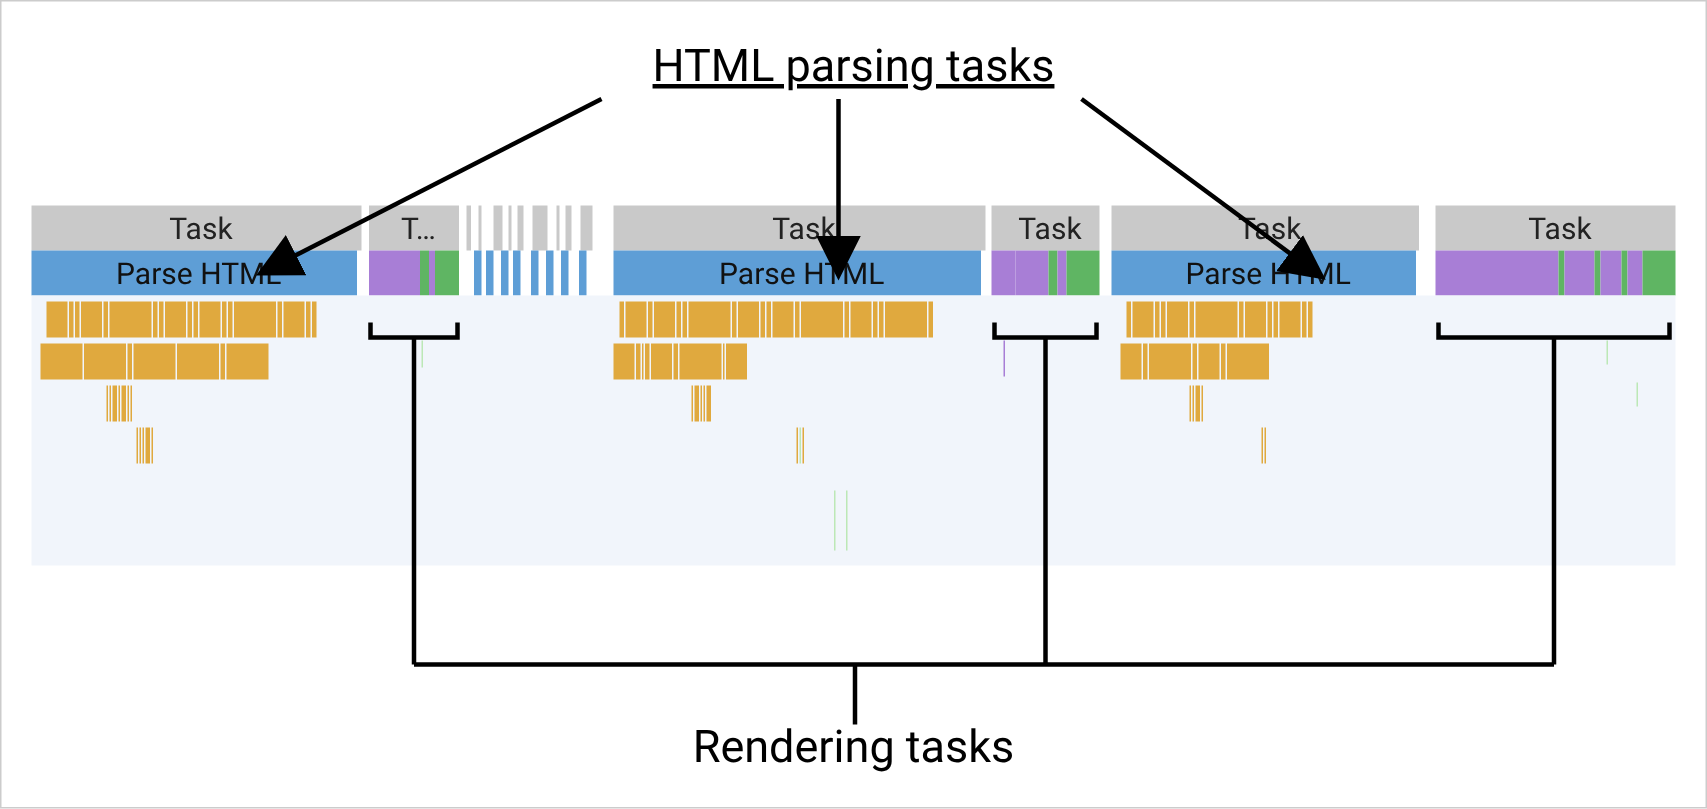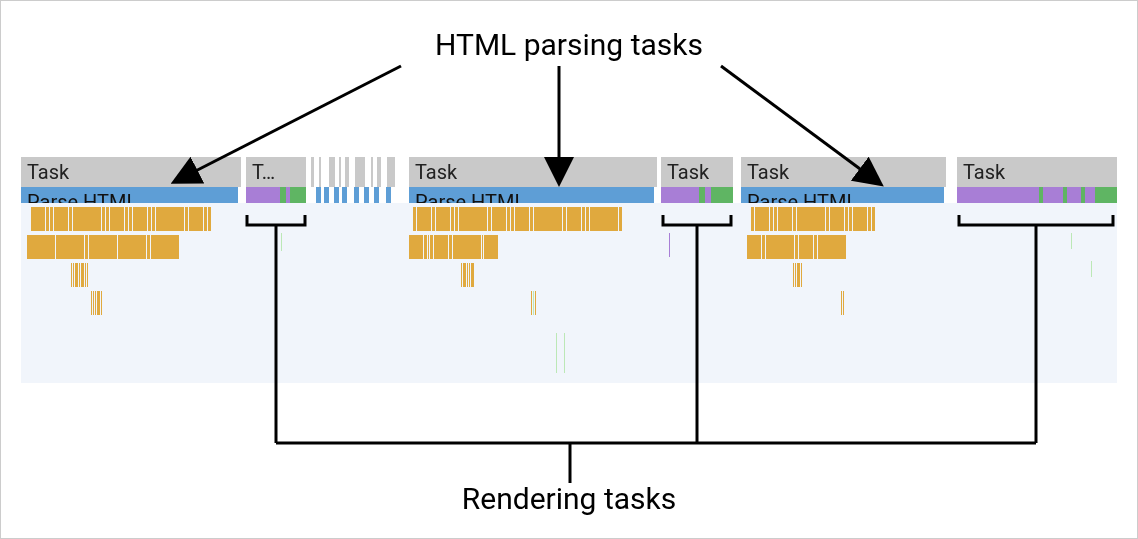--- a/index.html
+++ b/index.html
@@ -11,28 +11,29 @@
     position: relative;
     border: 1px solid #ccc;
     overflow: hidden;
   }
   .top-label, .bottom-label {
     position: absolute;
     font-size: 30px;
     color: #000;
     text-align: center;
   }
-  .top-label { top: 26px; left: 0; right: 0; }
+  .top-label { top: 26px; left: 0; right: 0; text-decoration: underline; }
   .bottom-label { bottom: 22px; left: 0; right: 0; text-align: center; }
 
   .timeline {
     position: absolute;
     left: 20px;
     right: 20px;
-    top: 156px;
+    top: 136px;
+    text-align: center;
   }
 
   
   .task-header-row {
     height: 30px;
     position: relative;
     width: 100%;
   }
   .task-block {
     position: absolute;
@@ -53,21 +54,21 @@
   }
   .task-tick-group span {
     position: absolute;
     top: 0;
     height: 30px;
     background: #c9c9c9;
   }
 
   
   .parse-row {
-    height: 16px;
+    height: 30px;
     position: relative;
     width: 100%;
   }
   .parse-block {
     position: absolute;
     top: 0;
     height: 30px;
     background: #5e9ed6;
     font-size: 20px;
     color: #111;

